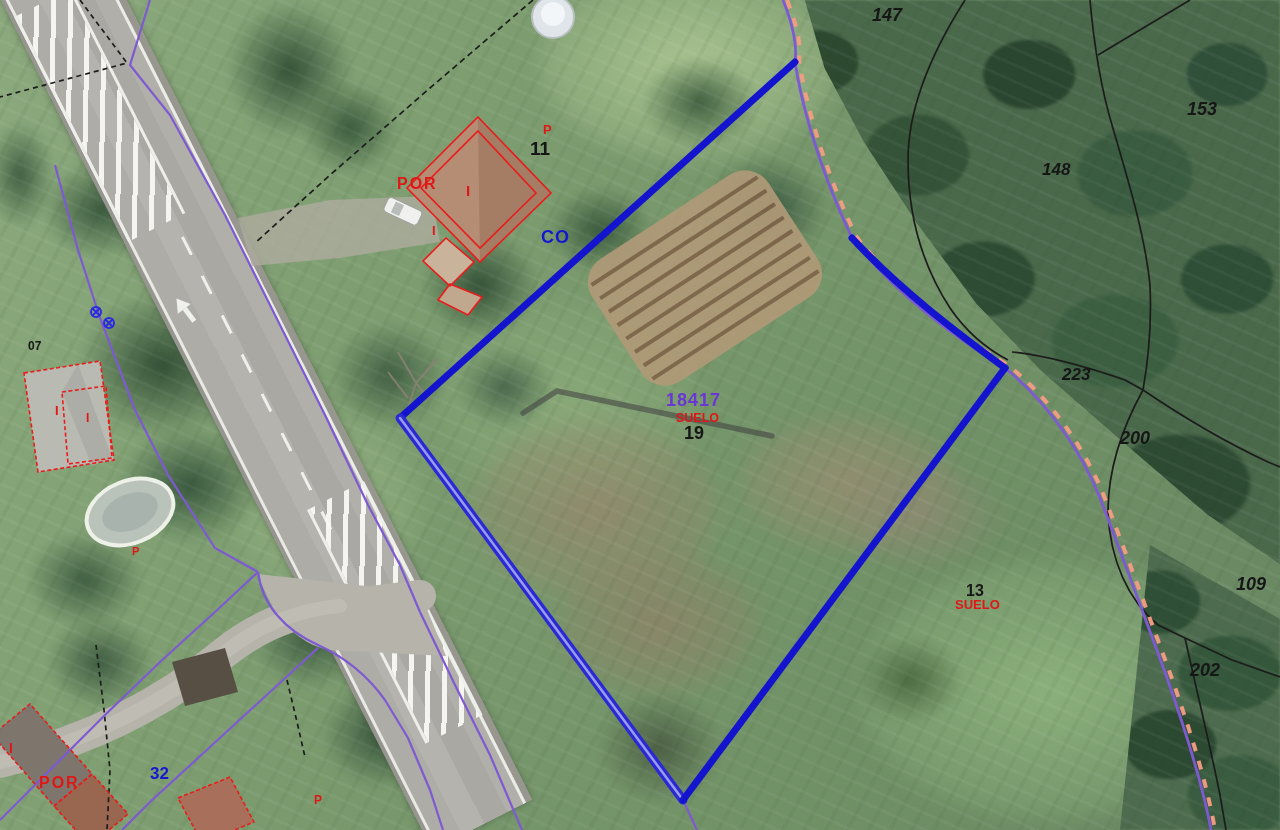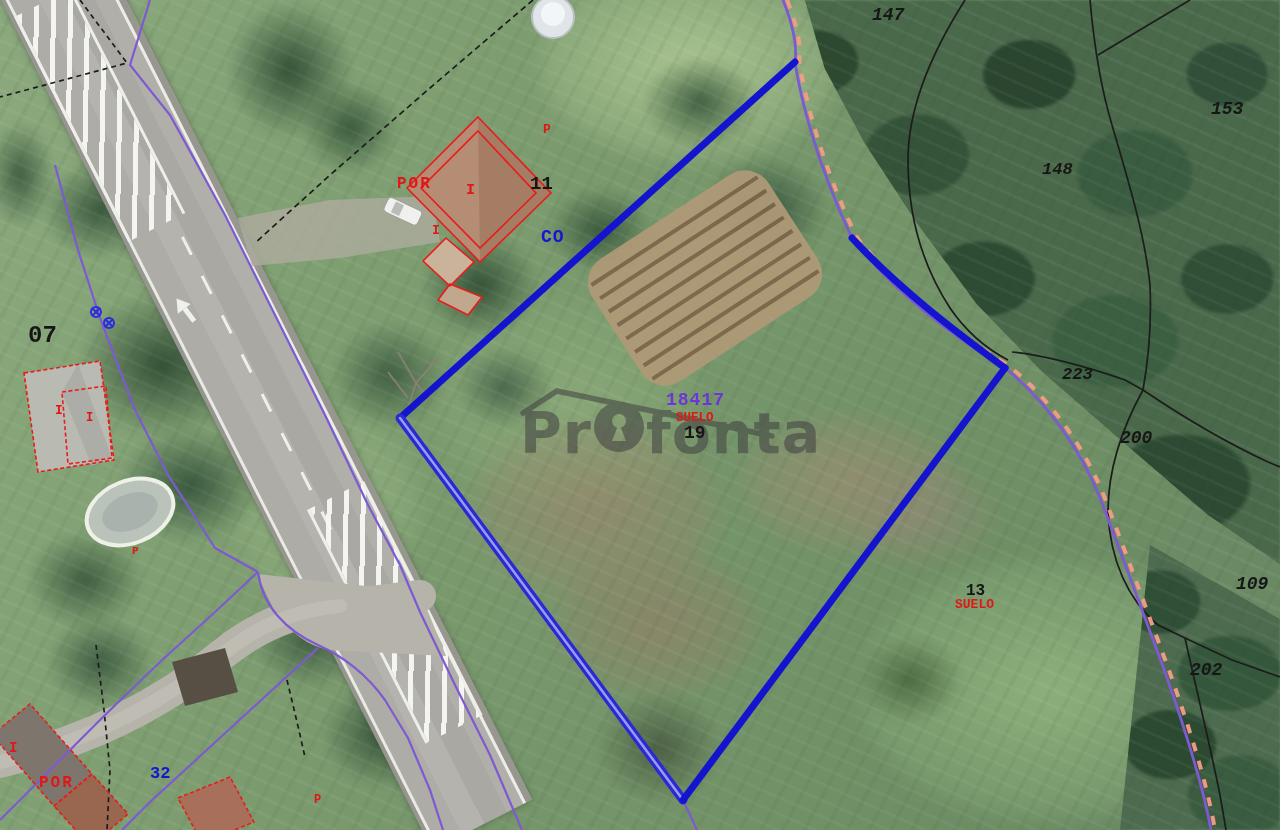--- a/index.html
+++ b/index.html
@@ -60,21 +60,21 @@
   #road-arrow{position:absolute;left:16px;top:352px;width:16px;height:30px;transform:rotate(-10deg);}
   #road-arrow .head{width:0;height:0;border-left:8px solid transparent;border-right:8px solid transparent;
       border-bottom:13px solid #f0f0ec;}
   #road-arrow .stem{width:5px;height:16px;background:#f0f0ec;margin:0 auto;}
 
   
   #overlay{position:absolute;left:0;top:0;z-index:20;}
 
   
   .lbl{position:absolute;line-height:1;white-space:nowrap;z-index:50;
-       font-family:Liberation Mono, monospace;}
+       font-family:Liberation Sans, sans-serif;}
   .lbl.blk{color:#161616;font-weight:700;}
   .lbl.it{font-style:italic;}
   .lbl.red{color:#e01717;font-weight:700;}
   .lbl.blue{color:#1318d0;font-weight:700;}
   .lbl.violet{color:#6b36d6;font-weight:700;z-index:35;letter-spacing:1px;}
 
   
   #watermark{position:absolute;left:516px;top:382px;width:270px;height:90px;z-index:40;
       opacity:.58;pointer-events:none;}
   #wm-text{position:absolute;left:4px;top:18px;color:#434343;font-size:57px;font-weight:600;
@@ -251,61 +251,46 @@
       <path d="M92,308 L100,316 M100,308 L92,316 M105,319 L113,327 M113,319 L105,327"></path>
     </g>
   </svg>
 
   <div class="lbl blue" style="left:541px;top:228px;font-size:18px;letter-spacing:1px;">CO</div>
 
   <div class="lbl violet" style="left:666px;top:391px;font-size:18px;">18417</div>
   <div class="lbl red" style="left:676px;top:412px;font-size:12.5px;">SUELO</div>
   <div class="lbl blk" style="left:684px;top:424px;font-size:18px;">19</div>
 
-  <div class="lbl blk" style="left:530px;top:139px;font-size:19px;margin-top:36px;">11</div>
+  <div class="lbl blk" style="left:530px;top:139px;font-size:19px;">11</div>
   <div class="lbl red" style="left:543px;top:123px;font-size:13px;">P</div>
   <div class="lbl red" style="left:397px;top:176px;font-size:16px;letter-spacing:2px;">POR</div>
   <div class="lbl red" style="left:466px;top:183px;font-size:15px;">I</div>
   <div class="lbl red" style="left:432px;top:224px;font-size:13px;">I</div>
 
-  <div class="lbl blk" style="left:28px;top:324px;font-size:24px;">07</div>
+  <div class="lbl blk" style="left:28px;top:340px;font-size:12px;">07</div>
   <div class="lbl red" style="left:55px;top:404px;font-size:13px;">I</div>
   <div class="lbl red" style="left:86px;top:412px;font-size:12px;">I</div>
   <div class="lbl red" style="left:132px;top:546px;font-size:11px;">P</div>
 
   <div class="lbl blk it" style="left:872px;top:6px;font-size:18px;">147</div>
-  <div class="lbl blk it" style="left:1187px;top:100px;font-size:18px;margin-left:24px;">153</div>
+  <div class="lbl blk it" style="left:1187px;top:100px;font-size:18px;">153</div>
   <div class="lbl blk it" style="left:1042px;top:161px;font-size:17px;">148</div>
   <div class="lbl blk it" style="left:1062px;top:366px;font-size:17px;">223</div>
   <div class="lbl blk it" style="left:1120px;top:429px;font-size:18px;">200</div>
   <div class="lbl blk it" style="left:1236px;top:575px;font-size:18px;">109</div>
   <div class="lbl blk it" style="left:1190px;top:661px;font-size:18px;">202</div>
 
   <div class="lbl blk" style="left:966px;top:583px;font-size:16px;">13</div>
   <div class="lbl red" style="left:955px;top:598px;font-size:13px;">SUELO</div>
 
   <div class="lbl blue" style="left:150px;top:765px;font-size:17px;">32</div>
   <div class="lbl red" style="left:9px;top:741px;font-size:14px;">I</div>
   <div class="lbl red" style="left:39px;top:775px;font-size:16px;letter-spacing:2px;">POR</div>
   <div class="lbl red" style="left:314px;top:794px;font-size:12px;">P</div>
 
   <div id="watermark">
     <svg width="270" height="90" viewBox="0 0 270 90" style="position:absolute;left:0;top:0;">
       <path d="M7,31 L41,9 L256,54" fill="none" stroke="#434343" stroke-width="5.5" stroke-linecap="round"></path>
     </svg>
-    <div id="wm-text">
-      <span>Pr</span>
-        <span class="kh"><svg width="52" height="52" viewBox="0 0 52 52">
-          <defs>
-              <mask id="khm">
-            <rect x="0" y="0" width="52" height="52" fill="#fff"></rect>
-            <circle cx="26" cy="20" r="7" fill="#000"></circle>
-            <polygon points="26,22 33,40 19,40" fill="#000"></polygon>
-          </mask>
-            </defs>
-          <circle cx="26" cy="26" r="25" fill="#434343" mask="url(#khm)"></circle>
-        </svg></span>
-        <span>fon</span>
-        <span>ta</span>
-    </div>
   </div>
 
 </div>
 
 </body></html>

